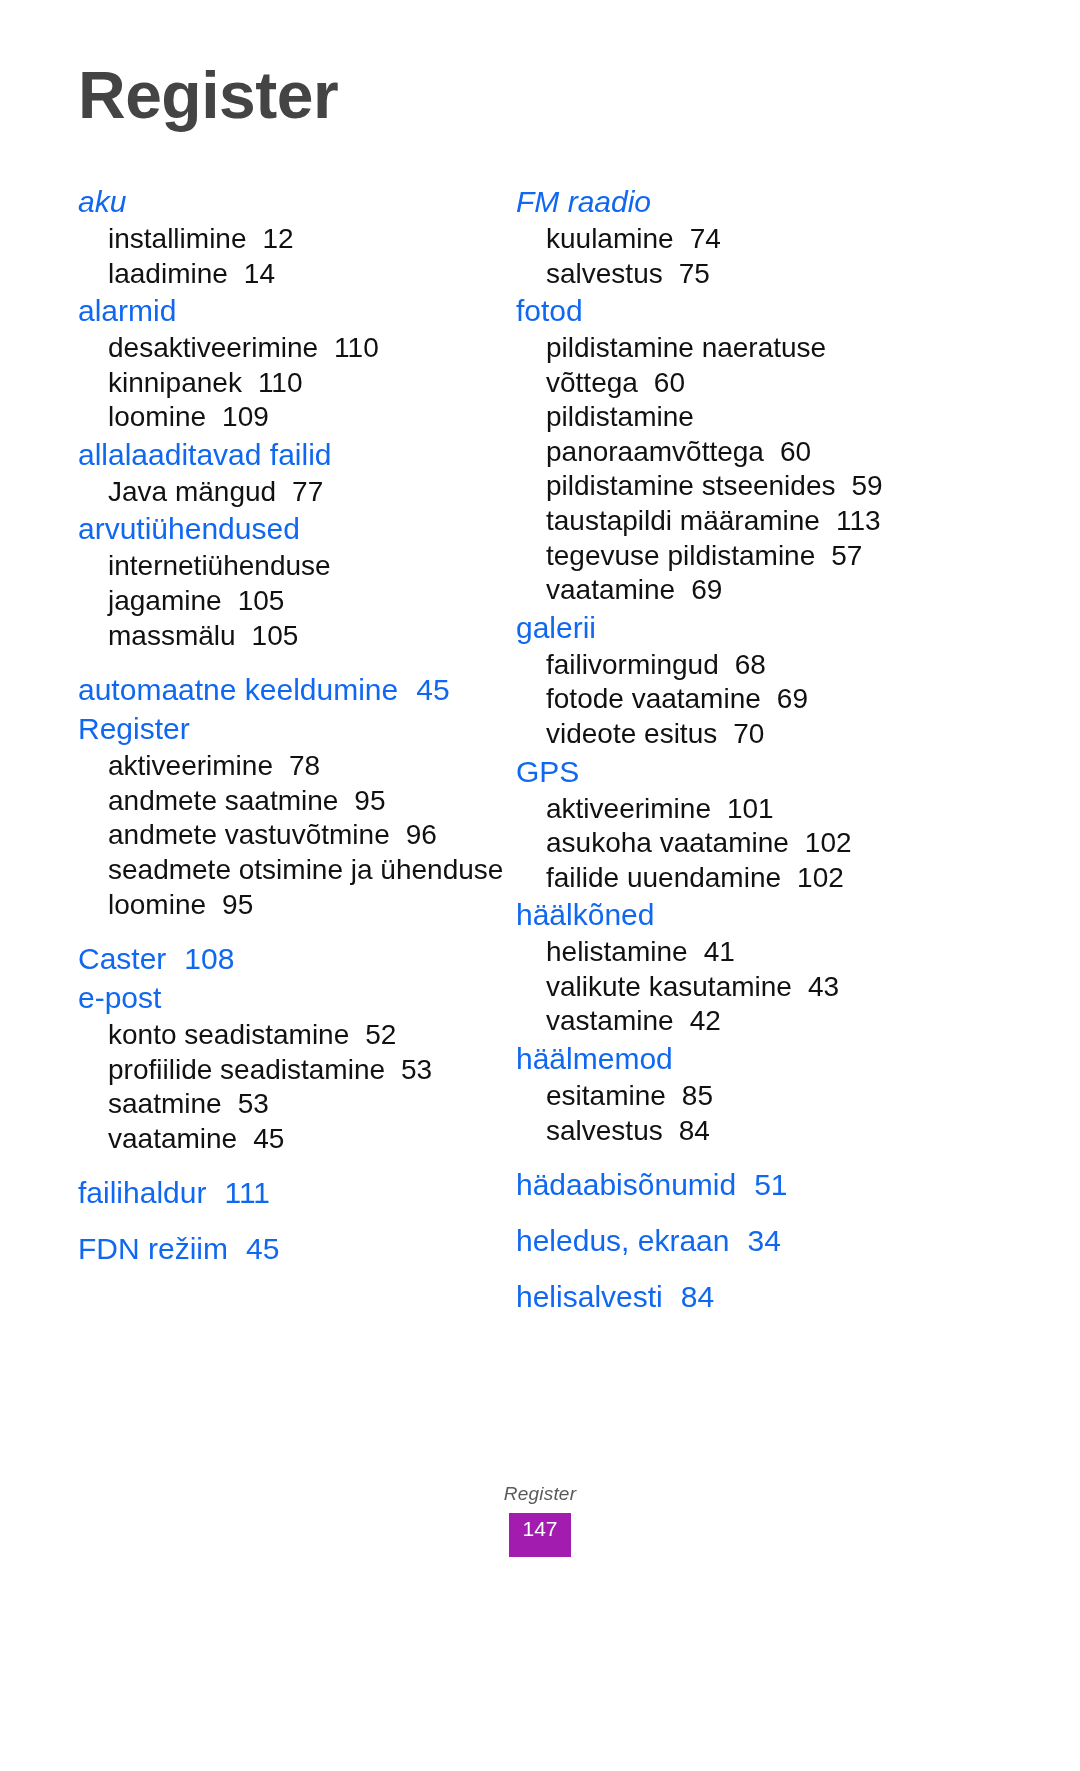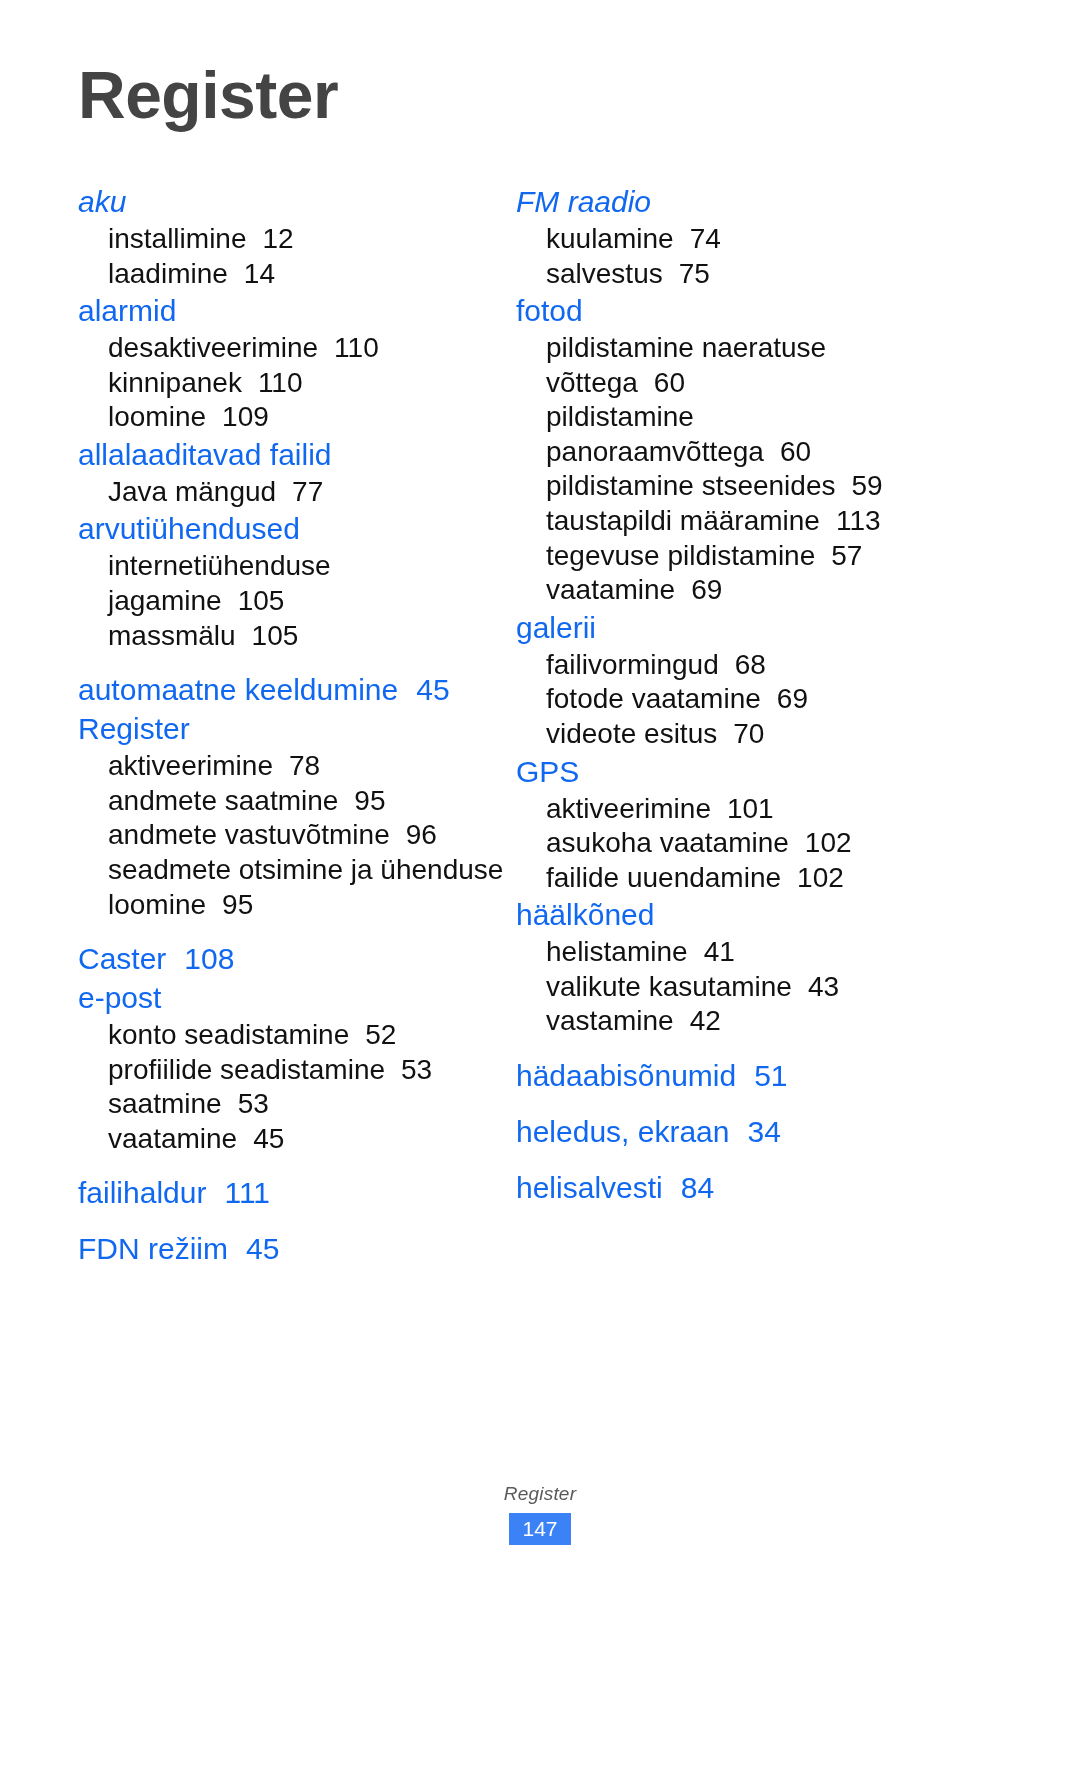--- a/index.html
+++ b/index.html
@@ -74,24 +74,24 @@
   }
   .footer-label{
     font-size:19px;
     color:#5a5a5a;
     font-style:italic;
     letter-spacing:0.2px;
     margin-bottom:8px;
   }
   .page-badge{
     display:inline-block;
-    background:#3b82f6;
+    background:#a21caf;
     color:#ffffff;
     font-size:21px;
-    padding:5px 13px 6px 13px;
+    padding:5px 13px 18px 13px;
     line-height:1;
     min-width:34px;
   }
 </style>
 </head>
 <body>
 
 <div class="page">
 
   <h1 class="page-title">Register</h1>
@@ -172,20 +172,25 @@
           <div class="entry"><span>asukoha vaatamine</span><span class="pg">102</span></div>
           <div class="entry"><span>failide uuendamine</span><span class="pg">102</span></div>
         </div>
         <div class="group">
           <div class="heading"><span>häälkõned</span></div>
           <div class="entry"><span>helistamine</span><span class="pg">41</span></div>
           <div class="entry"><span>valikute kasutamine</span><span class="pg">43</span></div>
           <div class="entry"><span>vastamine</span><span class="pg">42</span></div>
         </div>
         <div class="group">
+          <div class="heading"><span>häälmemod</span></div>
+          <div class="entry"><span>esitamine</span><span class="pg">85</span></div>
+          <div class="entry"><span>salvestus</span><span class="pg">84</span></div>
+        </div>
+        <div class="group">
           <div class="standalone"><span>hädaabisõnumid</span><span class="pg">51</span></div>
         </div>
         <div class="group">
           <div class="standalone"><span>heledus, ekraan</span><span class="pg">34</span></div>
         </div>
         <div class="group">
           <div class="standalone"><span>helisalvesti</span><span class="pg">84</span></div>
         </div>
       </div>
   </div>

